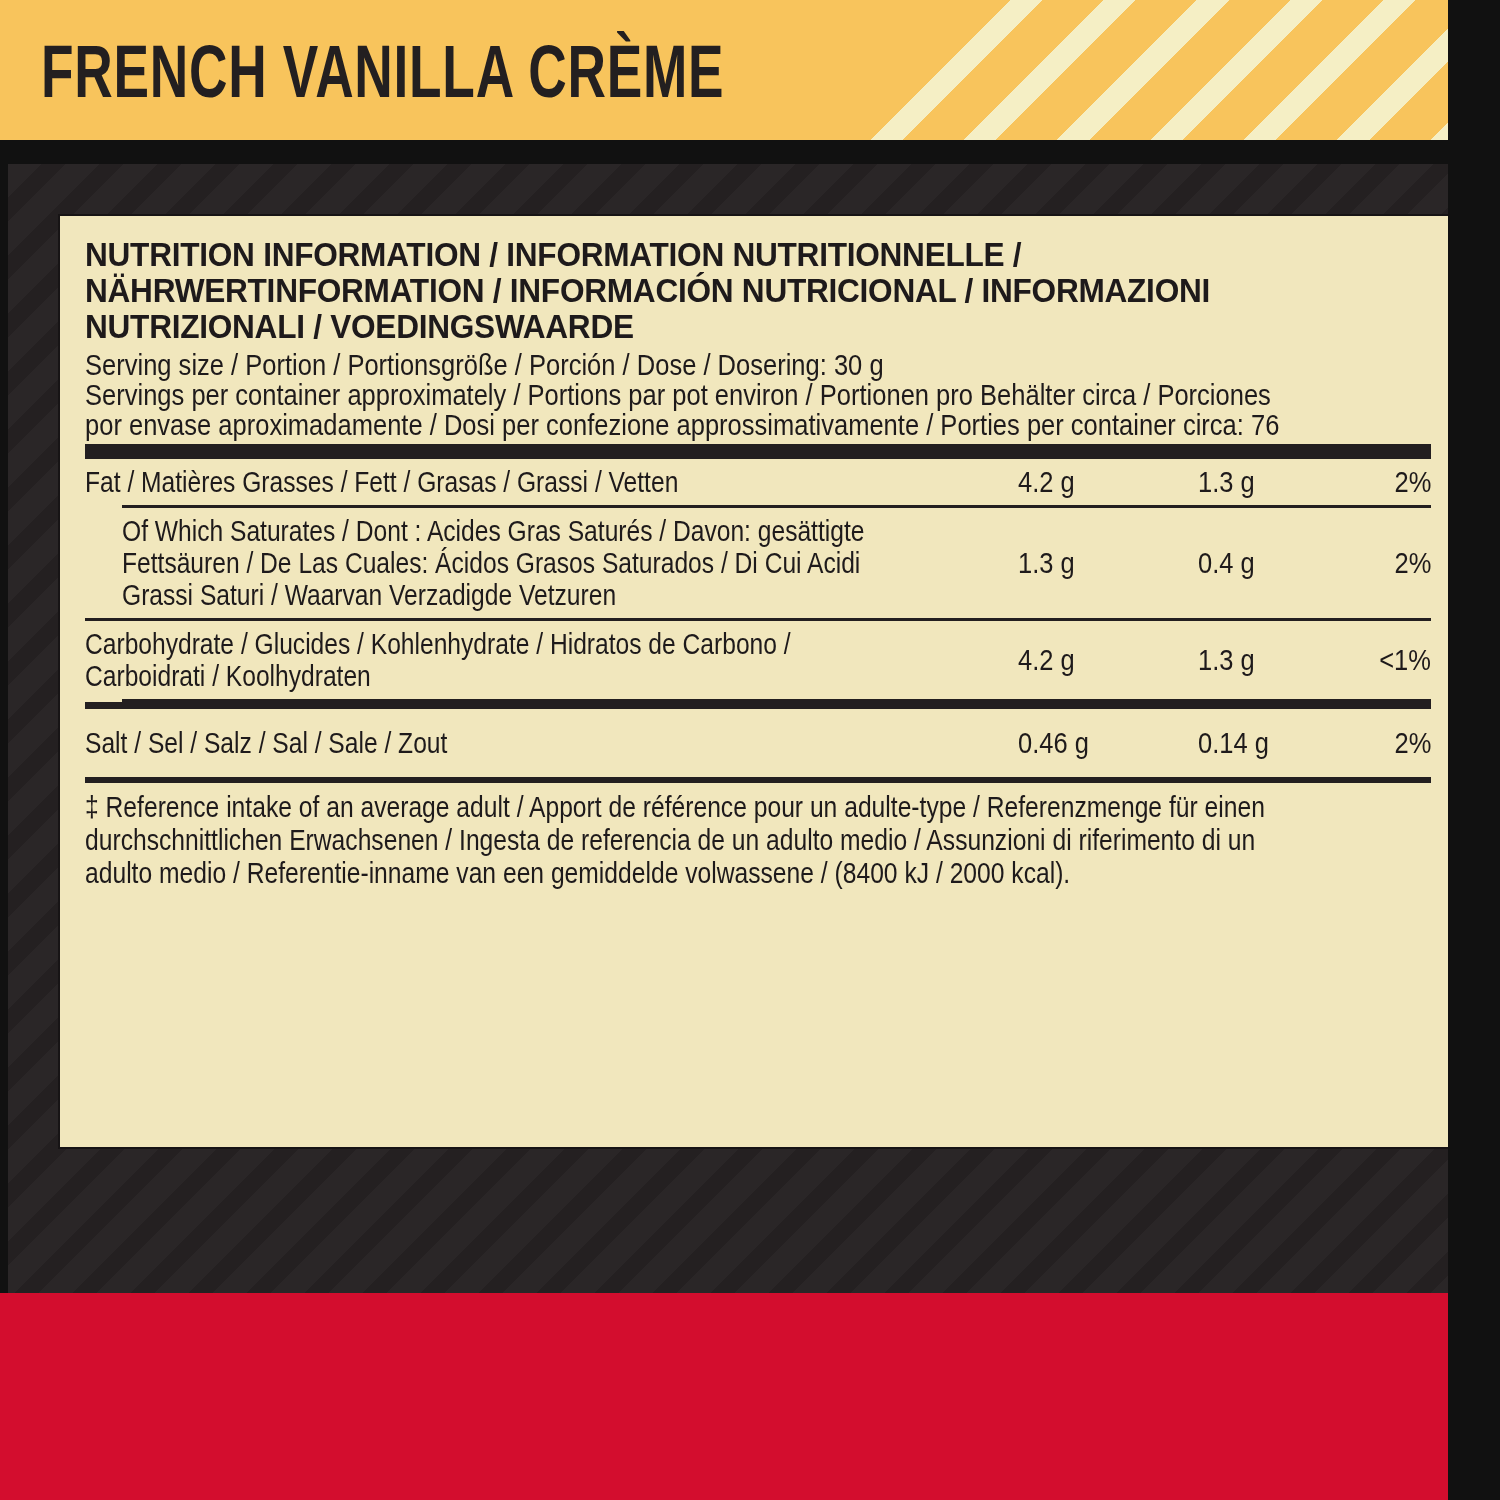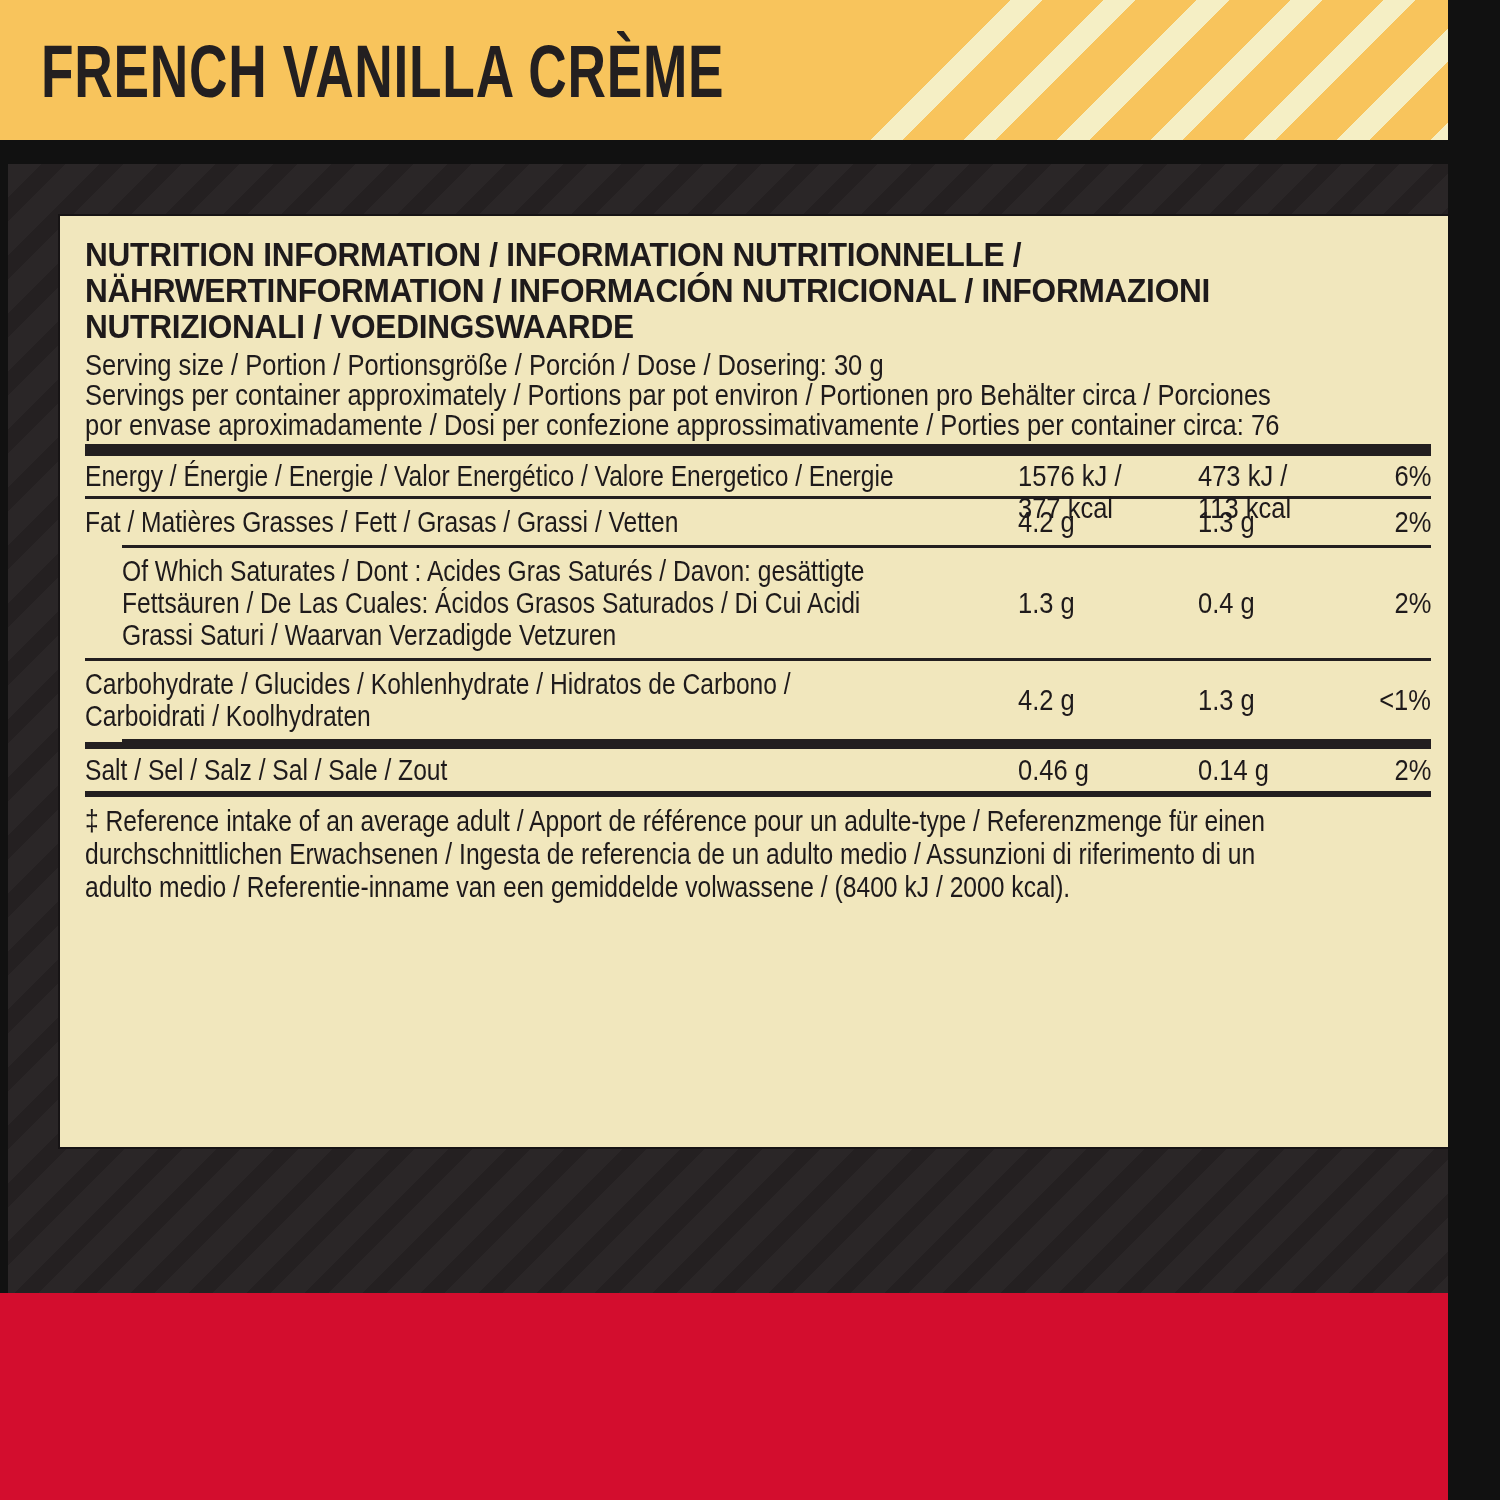--- a/index.html
+++ b/index.html
@@ -56,21 +56,21 @@
   .row .lbl{font-size:30px;line-height:32px;white-space:pre-line;width:1120px;
             transform:scaleX(.82);transform-origin:left center;}
   .row.indent .lbl{margin-left:37px;}
   .row .val{position:absolute;top:50%;font-size:30px;line-height:32px;white-space:pre-line;
             transform:translateY(-50%) scaleX(.85);transform-origin:left center;}
   .row .v1{left:933px;} .row .v2{left:1113px;}
   .row .pct{left:auto;right:0;text-align:right;transform-origin:right center;}
   .row.top-vals{padding:4px 0;}
   .row.top-vals .val{top:4px;transform:scaleX(.85);}
   .row.top-vals .pct{top:50%;transform:translateY(-50%) scaleX(.85);}
-  .row.slim{padding:5px 0;}
+  .row.slim{padding:18px 0;}
 
   .footnote{margin-top:8px;font-size:29px;line-height:33px;white-space:pre-line;
             transform:scaleX(.85);transform-origin:left top;width:1588px;}
 </style>
 </head>
 <body>
 
 <div class="page">
 
   <div class="header-band">
@@ -89,28 +89,20 @@
         <p>Serving size / Portion / Portionsgröße / Porción / Dose / Dosering: 30 g</p>
         <p>Servings per container approximately / Portions par pot environ / Portionen pro Behälter circa / Porciones
 por envase aproximadamente / Dosi per confezione approssimativamente / Porties per container circa: 76</p>
       </div>
 
       <div class="rule thick r1"></div>
 
 
       <div class="rule thick"></div>
 
-      <div class="row top-vals">
-        <div class="lbl">Energy / Énergie / Energie / Valor Energético / Valore Energetico / Energie</div>
-        <div class="val v1">1576 kJ /
-377 kcal</div>
-        <div class="val v2">473 kJ /
-113 kcal</div>
-        <div class="val pct">6%</div>
-      </div>
 
       <div class="rule"></div>
 
       <div class="row">
         <div class="lbl">Fat / Matières Grasses / Fett / Grasas / Grassi / Vetten</div>
         <div class="val v1">4.2 g</div>
         <div class="val v2">1.3 g</div>
         <div class="val pct">2%</div>
       </div>
 

